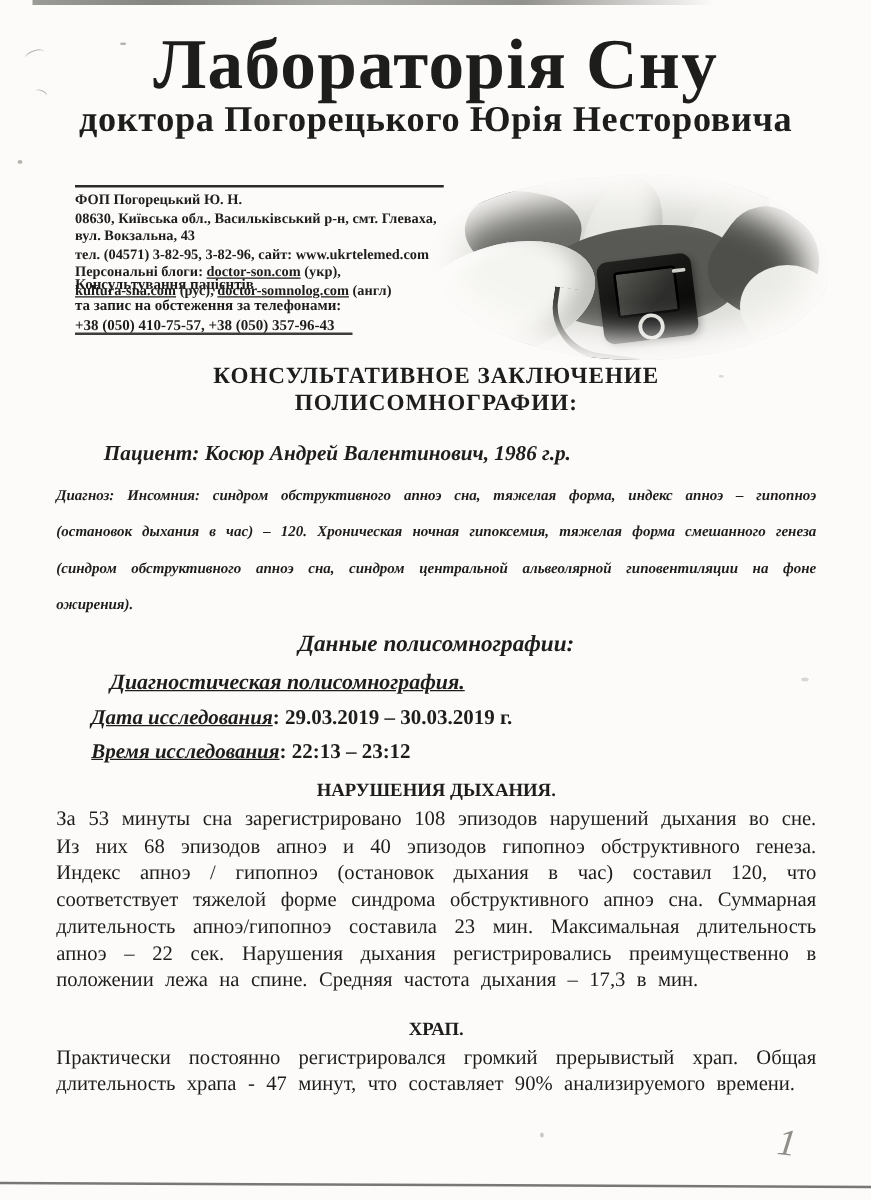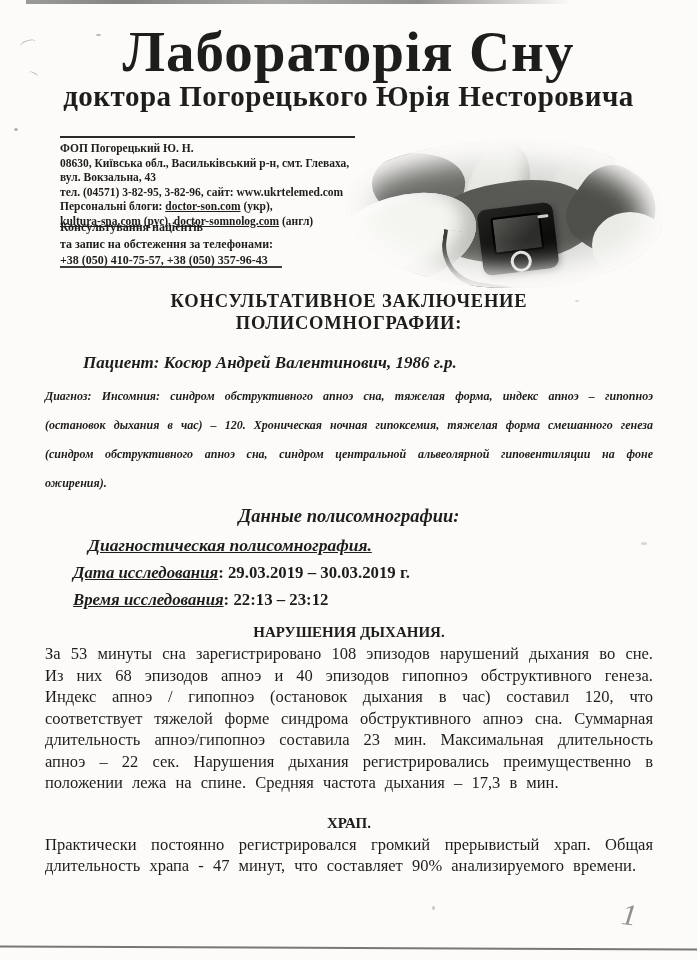--- a/index.html
+++ b/index.html
@@ -17,21 +17,21 @@
   .speck{position:absolute;background:#b4b4ae;border-radius:50%;}
   .pencil-arc{position:absolute;border-top:1.5px solid #a8a8a2;border-radius:50%;opacity:.8;}
   .handwritten-number{position:absolute;left:622px;top:898px;
     font-size:30px;color:#8f8f8a;transform:rotate(7deg) skewX(-10deg);
     font-family:"Liberation Serif",serif;font-weight:400;}
   
   .lab-title{position:absolute;top:18px;left:0;width:100%;margin:0;text-align:center;
     font-size:57px;font-weight:bold;letter-spacing:1px;line-height:1.2;}
   .lab-subtitle{position:absolute;top:80px;left:0;width:100%;margin:0;text-align:center;
     font-size:29px;font-weight:bold;letter-spacing:.5px;line-height:1.15;}
-  .contact-block{position:absolute;top:136px;left:60px;width:295px;
+  .contact-block{position:absolute;top:148px;left:60px;width:295px;
     border-top:2px solid #2a2a28;padding-top:3px;
     font-size:11.5px;font-weight:bold;line-height:14.6px;white-space:nowrap;}
   .contact-line{white-space:nowrap;}
   .blog-link{text-decoration:underline;}
   .booking-block{position:absolute;top:219px;left:60px;width:310px;
     font-size:12px;font-weight:bold;line-height:16.5px;white-space:nowrap;}
   .header-rule-bottom{position:absolute;top:266px;left:60px;width:222px;height:2px;background:#3d3d3a;}
   
   .photo{position:absolute;left:346px;top:140px;width:316px;height:148px;
     border-radius:55% 45% 48% 52% / 40% 50% 45% 55%;overflow:hidden;}

